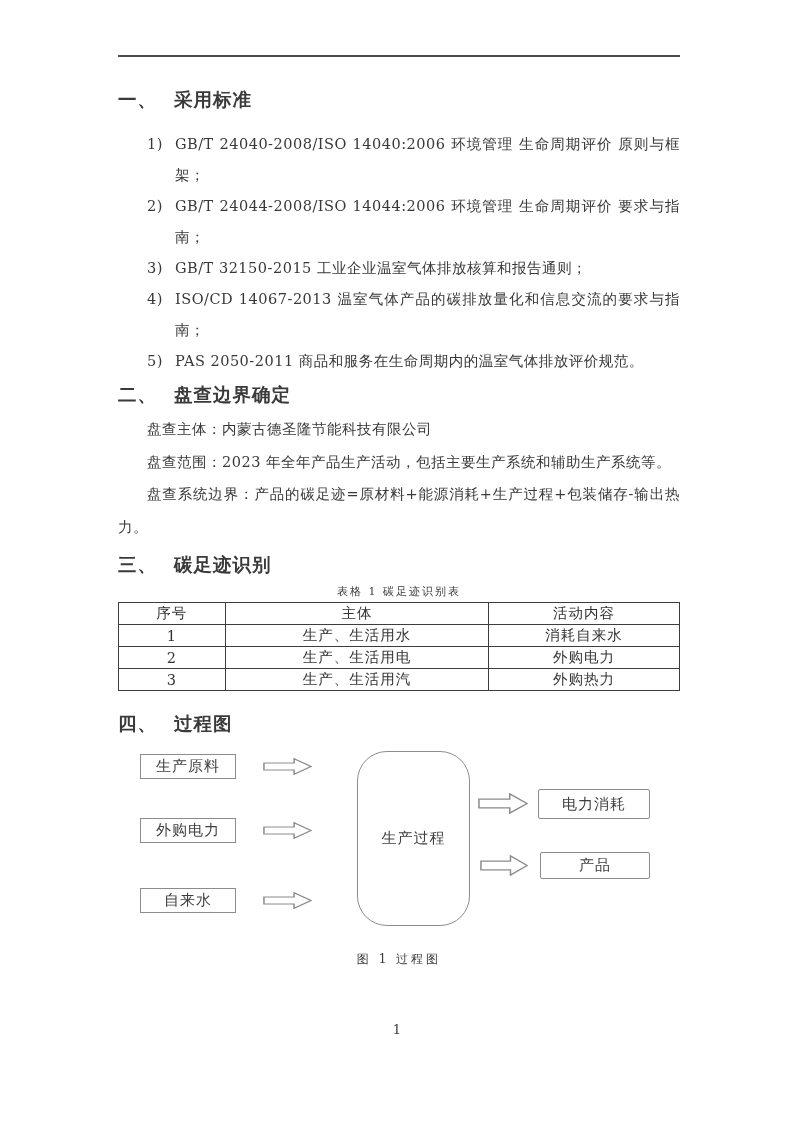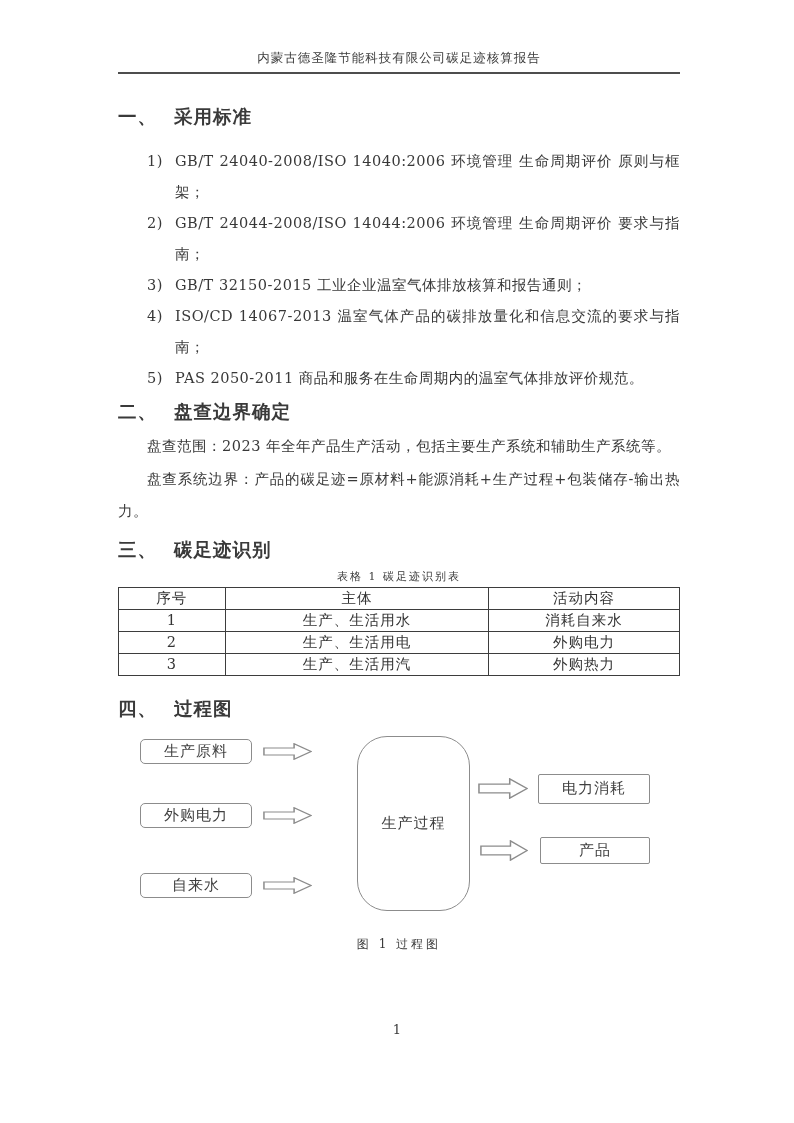--- a/index.html
+++ b/index.html
@@ -100,21 +100,21 @@
   .dbox {
     position:absolute;
     border:1.6px solid #8c8c8c;
     background:#ffffff;
     display:flex; align-items:center; justify-content:center;
     font-family:"Liberation Sans","DejaVu Sans",sans-serif;
     font-size:15px;
     color:#3f3f3f;
     letter-spacing:1px;
   }
-  .in-box  { left:22px;  width:112px; height:25px; border-radius:5px; }
+  .in-box  { left:22px;  width:96px; height:25px; border-radius:0; }
   .in-box.b1 { top:8px; }
   .in-box.b2 { top:72px; }
   .in-box.b3 { top:142px; }
   .proc-box { left:239px; top:5px; width:113px; height:175px; border-radius:30px; }
   .out-box { border-radius:2px; }
   .out-box.o1 { left:420px; top:43px;  width:112px; height:30px; }
   .out-box.o2 { left:422px; top:106px; width:110px; height:27px; }
   .darrow { position:absolute; }
   .darrow svg { display:block; width:100%; height:100%; }
   .a-in1 { left:145px; top:12px;  width:49px; height:17px; }
@@ -139,21 +139,20 @@
     font-size:13px;
     color:#3b3b3b;
   }
 </style>
 </head>
 <body>
 
 <div class="page">
 
   <div class="content doc-header">
-    <div class="htitle">内蒙古德圣隆节能科技有限公司碳足迹核算报告</div>
     <div class="hrule"></div>
   </div>
 
   <div class="content">
 
     <div class="sec sec-1">
       <span class="sec-num">一、</span>
       <span class="sec-title">采用标准</span>
     </div>
 
@@ -179,20 +178,21 @@
         <span>PAS 2050-2011 商品和服务在生命周期内的温室气体排放评价规范。</span>
       </div>
     </div>
 
     <div class="sec sec-2">
       <span class="sec-num">二、</span>
       <span class="sec-title">盘查边界确定</span>
     </div>
 
     <div class="paras">
+      <p class="para">盘查主体：内蒙古德圣隆节能科技有限公司</p>
       <p class="para">盘查范围：2023 年全年产品生产活动，包括主要生产系统和辅助生产系统等。</p>
       <p class="para">盘查系统边界：产品的碳足迹=原材料+能源消耗+生产过程+包装储存-输出热力。</p>
     </div>
 
     <div class="sec sec-3">
       <span class="sec-num">三、</span>
       <span class="sec-title">碳足迹识别</span>
     </div>
 
     <div class="tbl-caption">表格 1 碳足迹识别表</div>

